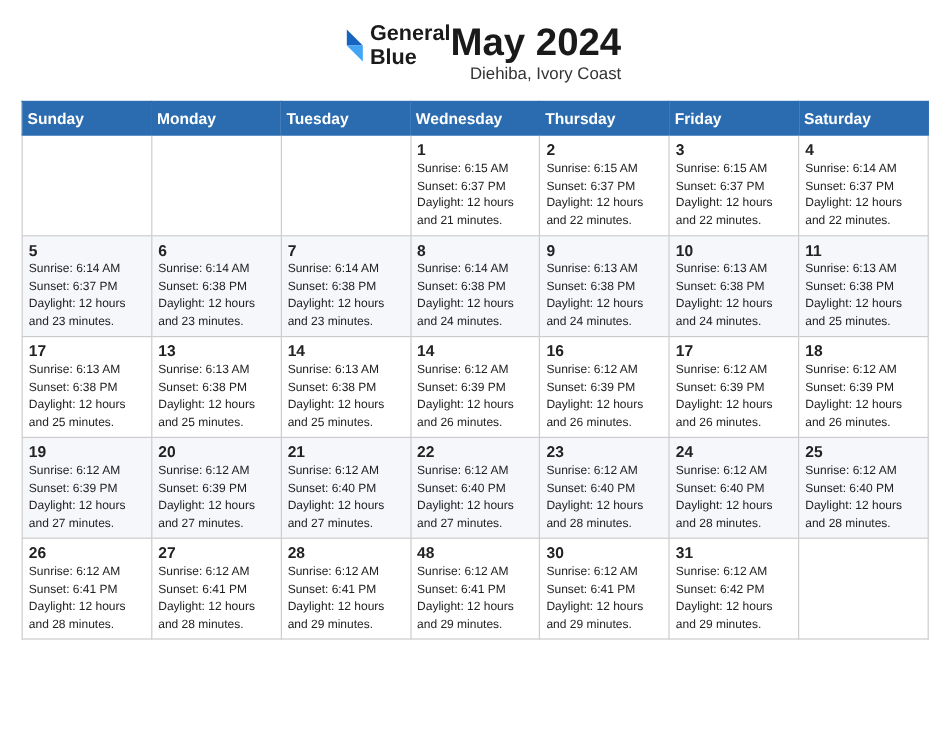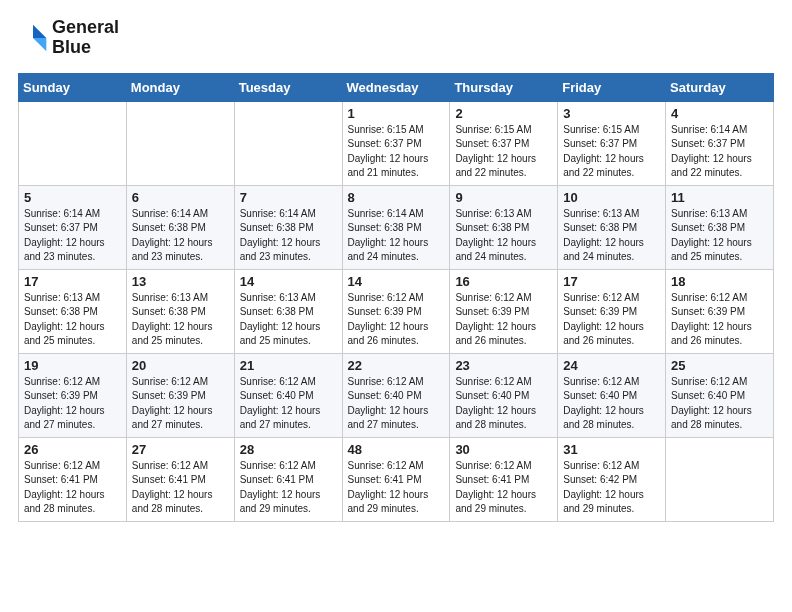--- a/index.html
+++ b/index.html
@@ -11,21 +11,21 @@
       padding: 0;
     }
     .page {
       width: 792px;
       min-height: 612px;
       background: #fff;
       padding: 18px 18px 10px 18px;
     }
     .header {
       display: flex;
-      justify-content: flex-start;
+      justify-content: center;
       align-items: flex-start;
       margin-bottom: 4px;
     }
     .logo {
       display: flex;
       align-items: center;
       gap: 4px;
     }
     .logo-text {
       font-size: 18px;
@@ -122,20 +122,22 @@
         <polygon points="18,2 34,18 18,18" fill="#1565c0"></polygon>
         <polygon points="18,18 34,18 34,34" fill="#42a5f5"></polygon>
         <polygon points="2,2 18,2 18,18 2,18" fill="none"></polygon>
       </svg>
       <div class="logo-text">
         <span>General</span>
         <span>Blue</span>
       </div>
     </div>
     <div class="title-block">
+      <div class="month-year">May 2024</div>
+      <div class="location">Diehiba, Ivory Coast</div>
     </div>
   </div>
 
   <table class="calendar">
     <thead>
       <tr>
       <th>Sunday</th>
           <th>Monday</th>
           <th>Tuesday</th>
           <th>Wednesday</th>

